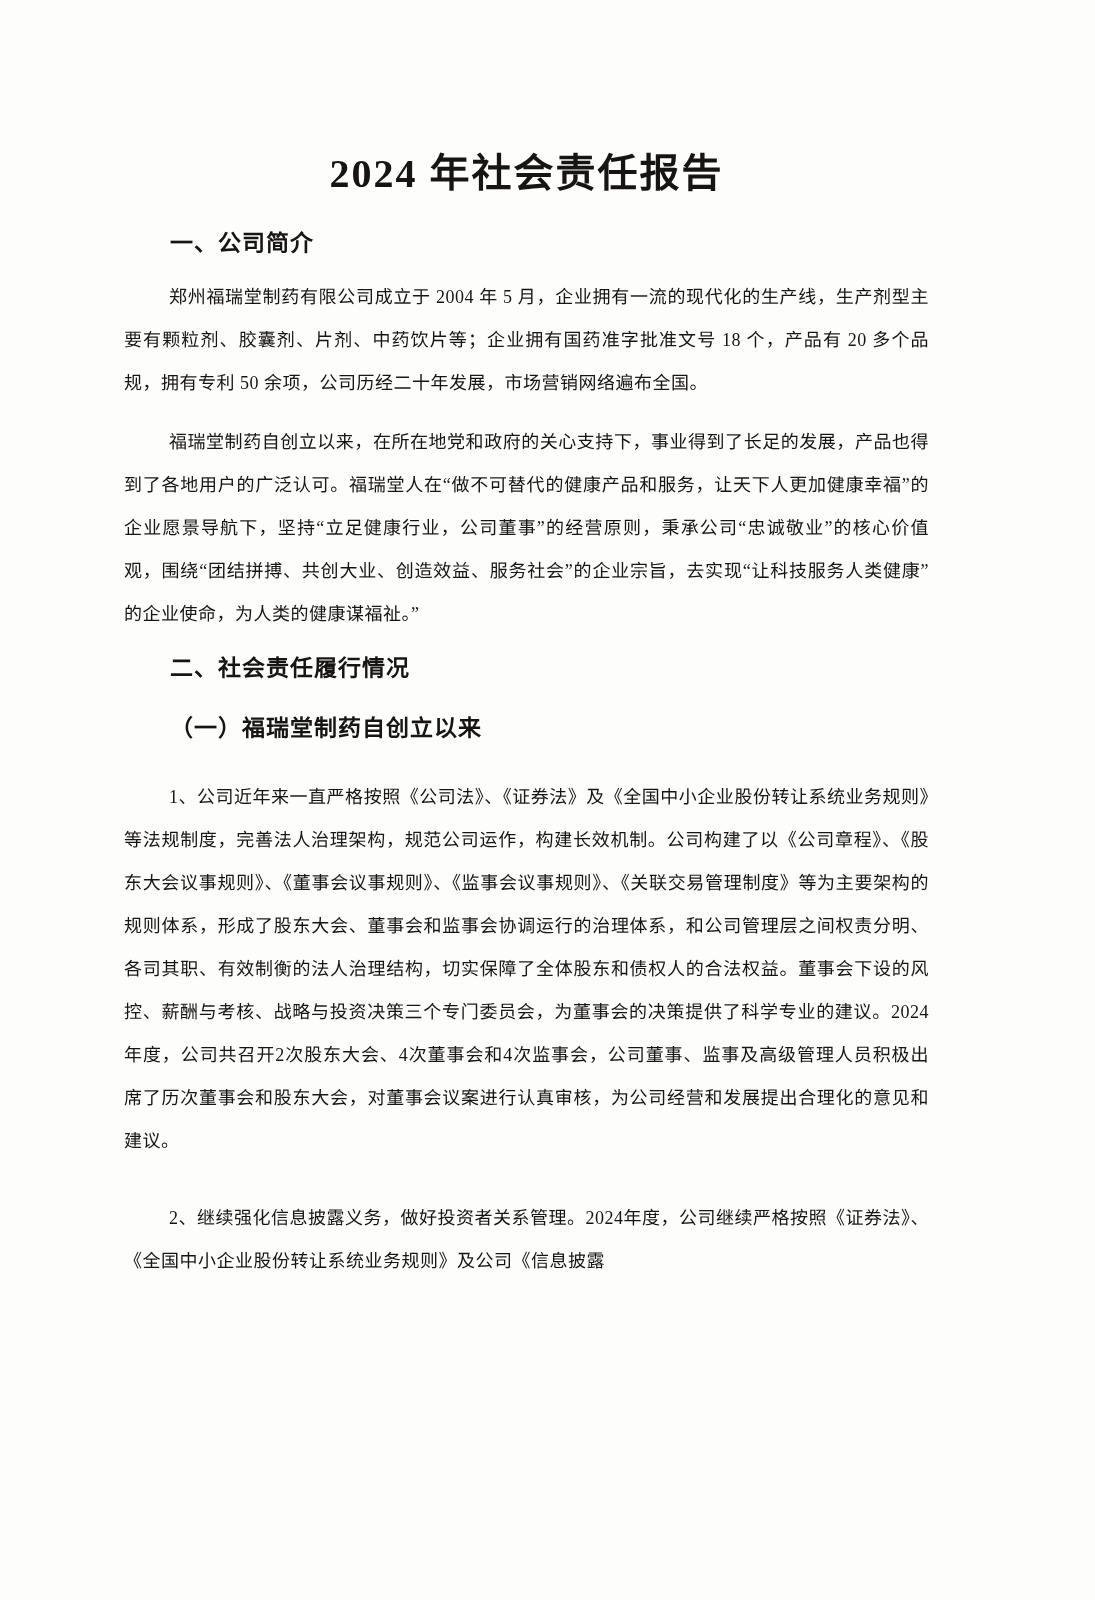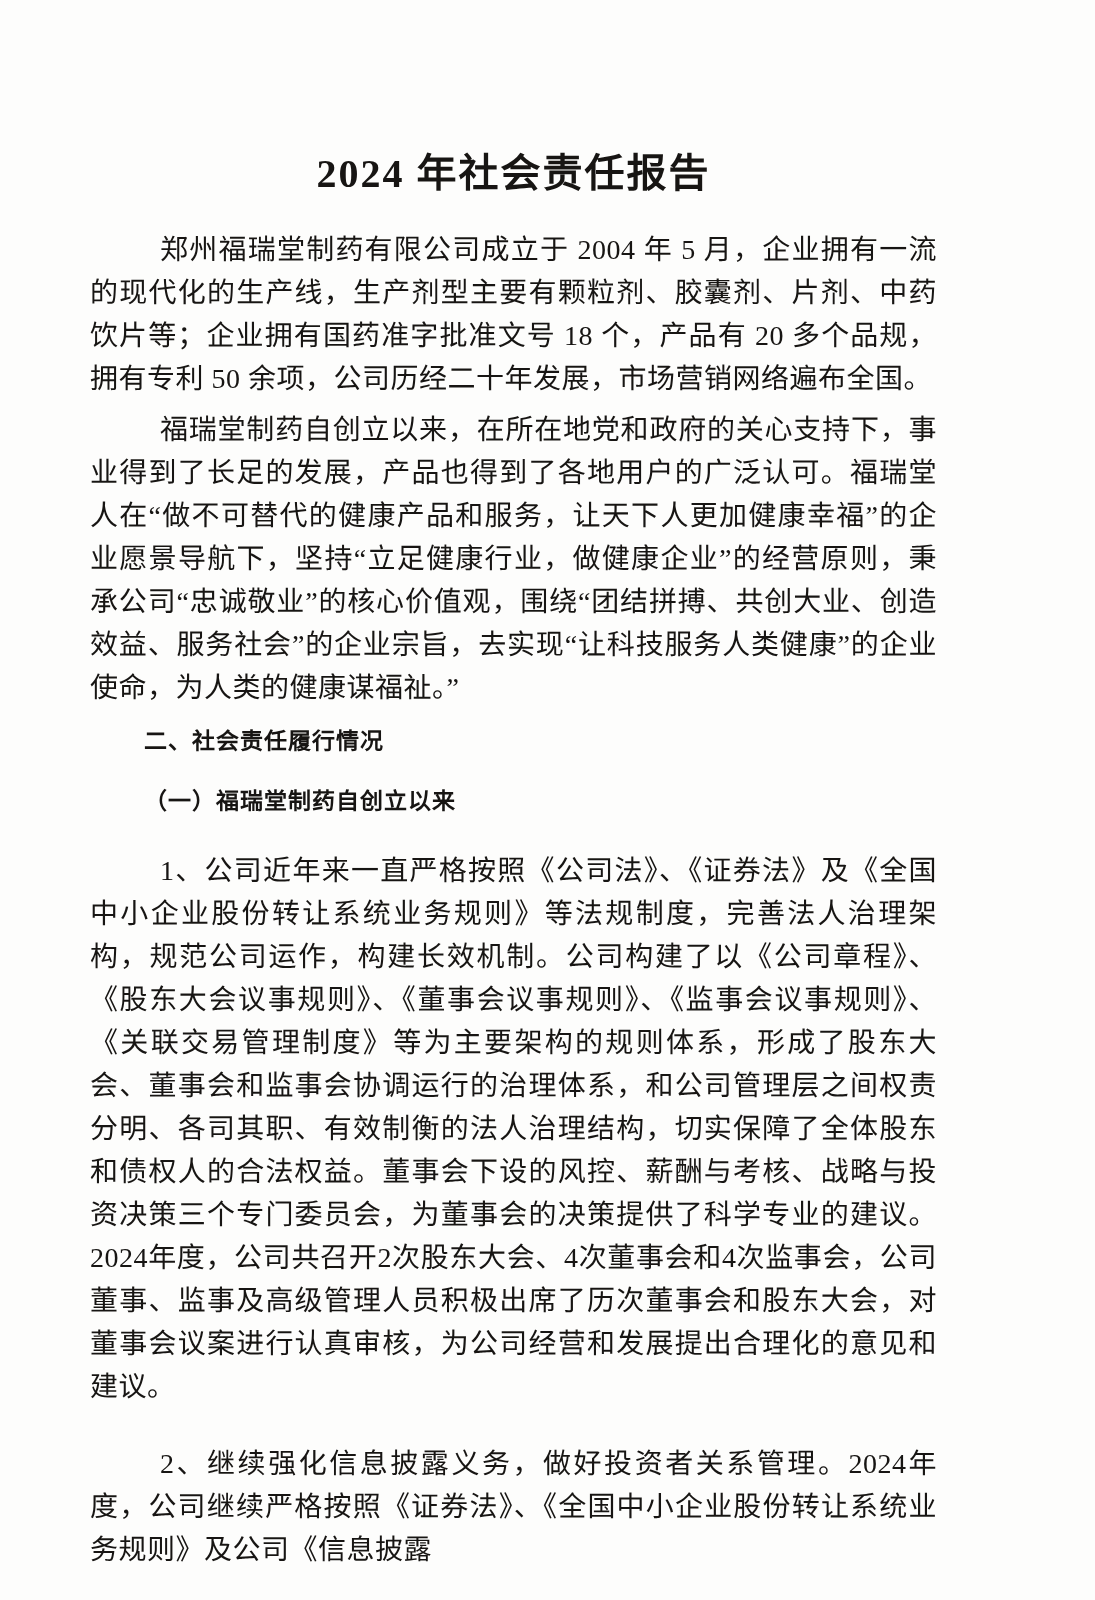--- a/index.html
+++ b/index.html
@@ -11,21 +11,21 @@
     width: 1095px;
     height: 1600px;
     overflow: hidden;
   }
   .page {
     position: relative;
     width: 1095px;
     height: 1600px;
     box-sizing: border-box;
     background: #fdfdfc;
-    padding: 148px 150px 0 82px;
+    padding: 148px 150px 0 108px;
     font-family: "Liberation Serif", "DejaVu Serif", serif;
     color: #171513;
   }
   .doc-title {
     font-size: 40px;
     line-height: 52px;
     font-weight: 700;
     text-align: center;
     letter-spacing: 2px;
     margin: 0 0 28px 0;
@@ -35,46 +35,47 @@
     line-height: 32px;
     font-weight: 700;
     margin: 0;
     padding-left: 62px;
     letter-spacing: 1px;
   }
   .heading.h-sec1 { margin-bottom: 16px; }
   .heading.h-sec2 { margin-top: 17px; }
   .heading.h-sub  { margin-top: 28px; }
   .body-text {
-    font-size: 28px;
+    font-size: 18px;
     line-height: 43px;
     text-align: justify;
     text-justify: inter-character;
     text-indent: 2.5em;
     letter-spacing: 0.5px;
-    margin: 8px;
+    margin: 16px;
     font-weight: 400;
   }
   .body-text.emphatic {
     font-weight: 400;
   }
   .body-text.p-governance { margin-top: 31px; }
   .body-text.p-disclosure { margin-top: 34px; }
 </style>
 </head>
 <body>
 
 <div class="page">
 
   <h1 class="doc-title">2024 年社会责任报告</h1>
 
+  <h2 class="heading h-sec1">一、公司简介</h2>
 
   <p class="body-text">郑州福瑞堂制药有限公司成立于 2004 年 5 月，企业拥有一流的现代化的生产线，生产剂型主要有颗粒剂、胶囊剂、片剂、中药饮片等；企业拥有国药准字批准文号 18 个，产品有 20 多个品规，拥有专利 50 余项，公司历经二十年发展，市场营销网络遍布全国。</p>
 
-  <p class="body-text">福瑞堂制药自创立以来，在所在地党和政府的关心支持下，事业得到了长足的发展，产品也得到了各地用户的广泛认可。福瑞堂人在“做不可替代的健康产品和服务，让天下人更加健康幸福”的企业愿景导航下，坚持“立足健康行业，做健康企业”的经营原则，秉承公司“忠诚敬业”的核心价值观，围绕“团结拼搏、共创大业、创造效益、服务社会”的企业宗旨，去实现“让科技服务人类健康”的企业使命，为人类的健康谋福祉。”</p>
+  <p class="body-text">福瑞堂制药自创立以来，在所在地党和政府的关心支持下，事业得到了长足的发展，产品也得到了各地用户的广泛认可。福瑞堂人在“做不可替代的健康产品和服务，让天下人更加健康幸福”的企业愿景导航下，坚持“立足健康行业，公司董事”的经营原则，秉承公司“忠诚敬业”的核心价值观，围绕“团结拼搏、共创大业、创造效益、服务社会”的企业宗旨，去实现“让科技服务人类健康”的企业使命，为人类的健康谋福祉。”</p>
 
   <h2 class="heading h-sec2">二、社会责任履行情况</h2>
 
   <h3 class="heading h-sub">（一）福瑞堂制药自创立以来</h3>
 
   <p class="body-text emphatic p-governance">1、公司近年来一直严格按照《公司法》、《证券法》及《全国中小企业股份转让系统业务规则》等法规制度，完善法人治理架构，规范公司运作，构建长效机制。公司构建了以《公司章程》、《股东大会议事规则》、《董事会议事规则》、《监事会议事规则》、《关联交易管理制度》等为主要架构的规则体系，形成了股东大会、董事会和监事会协调运行的治理体系，和公司管理层之间权责分明、各司其职、有效制衡的法人治理结构，切实保障了全体股东和债权人的合法权益。董事会下设的风控、薪酬与考核、战略与投资决策三个专门委员会，为董事会的决策提供了科学专业的建议。2024年度，公司共召开2次股东大会、4次董事会和4次监事会，公司董事、监事及高级管理人员积极出席了历次董事会和股东大会，对董事会议案进行认真审核，为公司经营和发展提出合理化的意见和建议。</p>
 
   <p class="body-text emphatic p-disclosure">2、继续强化信息披露义务，做好投资者关系管理。2024年度，公司继续严格按照《证券法》、《全国中小企业股份转让系统业务规则》及公司《信息披露</p>
 
 </div>

